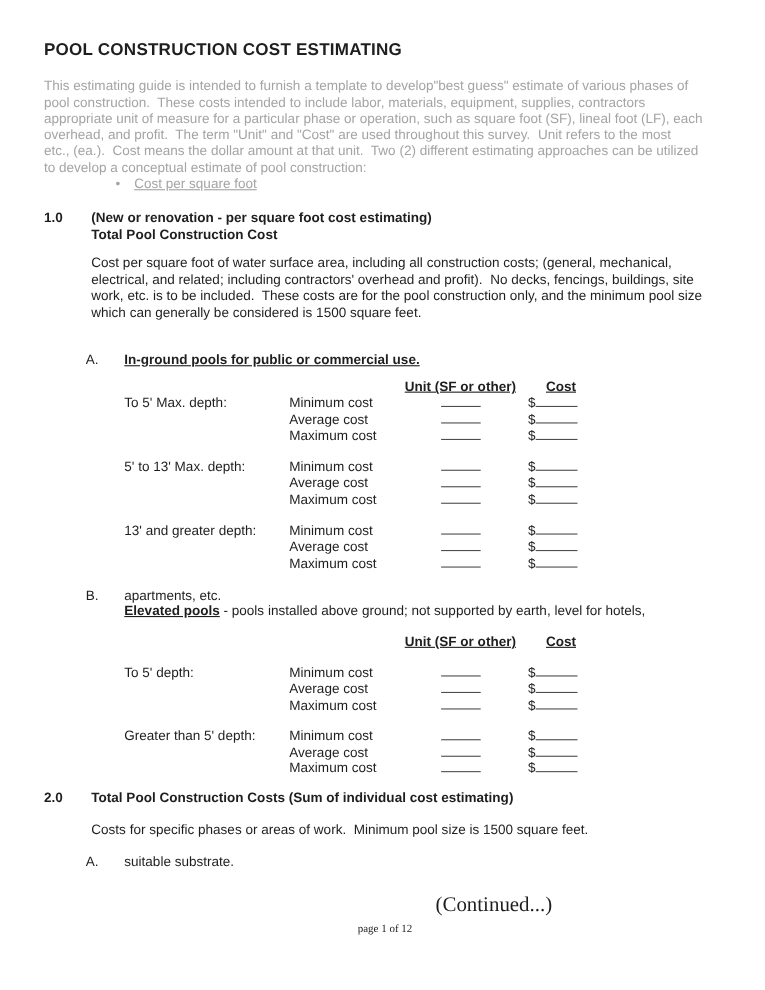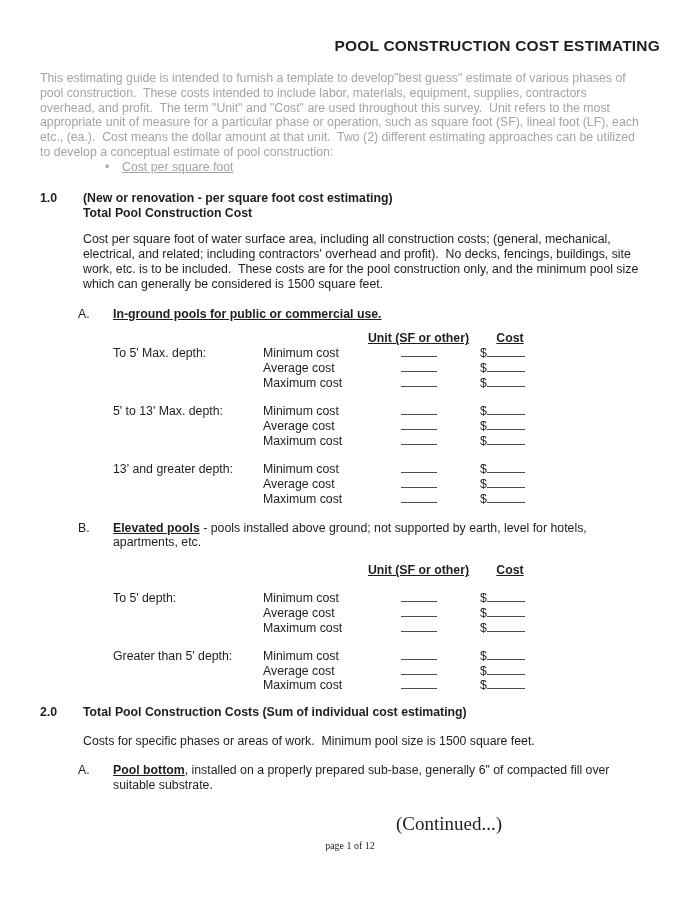--- a/index.html
+++ b/index.html
@@ -11,34 +11,34 @@
   html,body{background:#ffffff;}
   body{
     width:695px;height:900px;position:relative;overflow:hidden;
     font-family:"Liberation Sans", sans-serif;
     color:var(--text);
     font-size:12.3px;line-height:14.8px;
   }
   .page{padding:37px 35px 0 40px;width:100%;height:100%;}
   .line{white-space:pre-wrap;}
   .title{
-    text-align:right;font-size:15.5px;line-height:18px;font-weight:bold;
+    text-align:left;font-size:15.5px;line-height:18px;font-weight:bold;
     letter-spacing:.2px;margin-bottom:16px;
   }
   .intro{color:var(--muted);}
   .bullets{list-style:none;margin-bottom:16px;color:var(--muted);}
   .bullets li{padding-left:82px;position:relative;line-height:15px;}
   .bullets li::before{content:"\2022";position:absolute;left:65px;top:0;}
   .u{text-decoration:underline;}
   .sec{display:flex;}
   .sec-num{width:43px;flex:none;font-weight:bold;}
   .sec-body{flex:1;}
   .sec-heading{font-weight:bold;}
   .s1-head{margin-bottom:12px;}
-  .s1-body{margin-left:43px;margin-bottom:15px;}
+  .s1-body{margin-left:43px;margin-bottom:28px;}
   .sub{display:flex;margin-left:38px;}
   .sub-letter{width:35px;flex:none;}
   .sub-head{font-weight:bold;text-decoration:underline;text-align:right;}
   .subA1{margin-bottom:10px;}
   .lead{font-weight:bold;text-decoration:underline;}
   
   .ctable{margin-left:73px;}
   .trow{display:flex;align-items:flex-end;height:14.8px;}
   .c-label{width:150px;flex:none;}
   .c-type{width:102px;flex:none;}
@@ -74,22 +74,22 @@
 </head>
 <body>
 
 <div class="page">
 
   <h1 class="title">POOL CONSTRUCTION COST ESTIMATING</h1>
 
   <div class="intro">
     <div class="line">This estimating guide is intended to furnish a template to develop"best guess" estimate of various phases of</div>
     <div class="line">pool construction.  These costs intended to include labor, materials, equipment, supplies, contractors</div>
+    <div class="line">appropriate unit of measure for a particular phase or operation, such as square foot (SF), lineal foot (LF), each</div>
     <div class="line">overhead, and profit.  The term "Unit" and "Cost" are used throughout this survey.  Unit refers to the most</div>
-    <div class="line">appropriate unit of measure for a particular phase or operation, such as square foot (SF), lineal foot (LF), each</div>
     <div class="line">etc., (ea.).  Cost means the dollar amount at that unit.  Two (2) different estimating approaches can be utilized</div>
     <div class="line">to develop a conceptual estimate of pool construction:</div>
   </div>
 
   <ul class="bullets">
     <li><span class="u">Cost per square foot</span><span></span></li>
   </ul>
 
   <div class="sec s1-head">
     <span class="sec-num">1.0</span>
@@ -189,22 +189,22 @@
         <span class="c-unit"><span class="blank"></span></span>
         <span class="c-sp"></span>
         <span class="c-cost"><span class="dollar">$</span><span class="blank blank-cost"></span></span>
       </div>
     </div>
   </div>
 
   <div class="sub secB">
     <span class="sub-letter">B.</span>
     <span>
+      <div class="line">apartments, etc.</div>
       <div class="line"><span class="lead">Elevated pools</span><span class="line"> - pools installed above ground; not supported by earth, level for hotels,</span></div>
-      <div class="line">apartments, etc.</div>
     </span>
   </div>
 
   <div class="ctable tbl-b">
     <div class="trow thead t2-head">
       <span class="c-label"></span>
       <span class="c-type"></span>
       <span class="c-unit">Unit (SF or other)</span>
       <span class="c-sp"></span>
       <span class="c-cost">Cost</span>
@@ -262,21 +262,20 @@
   <div class="sec s2-head">
     <span class="sec-num">2.0</span>
     <span class="sec-body sec-heading line">Total Pool Construction Costs (Sum of individual cost estimating)</span>
   </div>
 
   <div class="s2-body line">Costs for specific phases or areas of work.  Minimum pool size is 1500 square feet.</div>
 
   <div class="sub s2a">
     <span class="sub-letter">A.</span>
     <span>
-      <div class="line"><span class="lead">Pool bottom</span><span class="line">, installed on a properly prepared sub-base, generally 6" of compacted fill over</span></div>
       <div class="line">suitable substrate.</div>
     </span>
   </div>
 
   <div class="continued">(Continued...)</div>
   <div class="pagenum">page 1 of 12</div>
 
 </div>
 
 </body></html>

